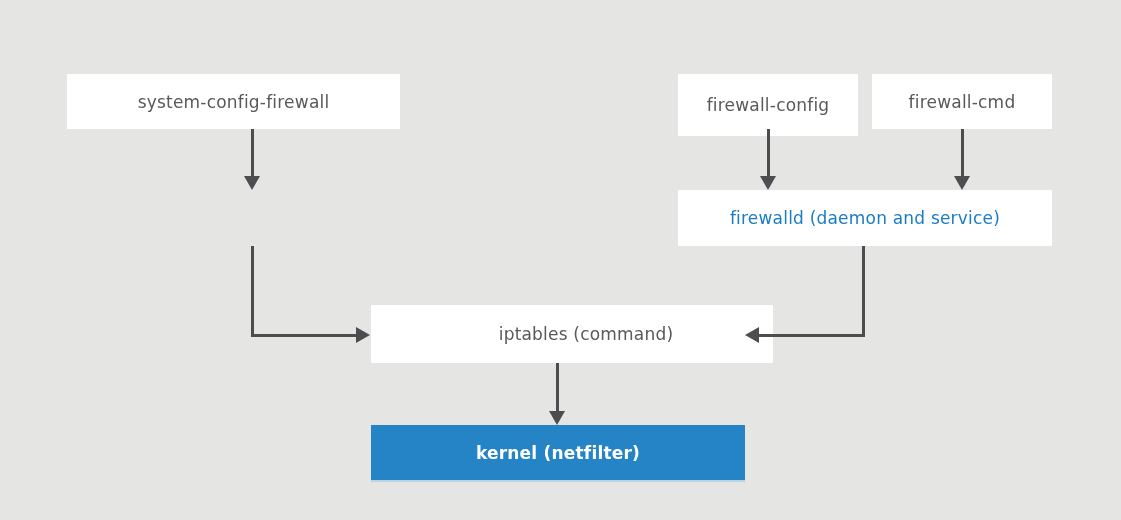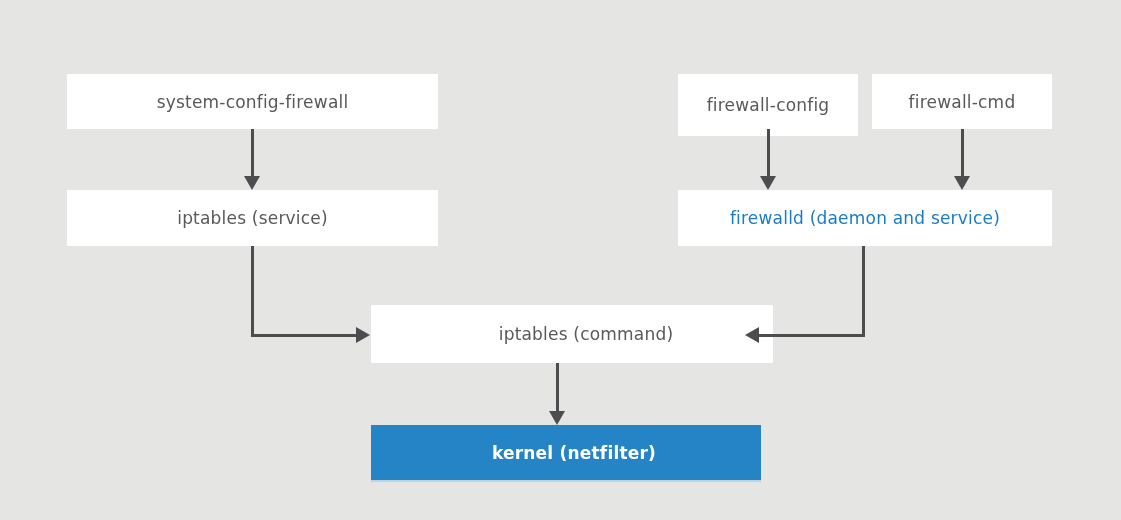--- a/index.html
+++ b/index.html
@@ -27,21 +27,21 @@
     white-space: nowrap;
   }
   .node.accent-text { color: #1a7dc4; }
   .node.accent-bg {
     background: #2484c6;
     color: #ffffff;
     font-weight: bold;
     box-shadow: 0 2px 0 #bcd3e2;
   }
   
-  #node-system-config-firewall { left: 67px;  top: 74px;  width: 371px; height: 55px; }
+  #node-system-config-firewall { left: 67px;  top: 74px;  width: 333px; height: 55px; }
   #node-iptables-service       { left: 67px;  top: 190px; width: 371px; height: 56px; }
   #node-firewall-config        { left: 678px; top: 74px;  width: 180px; height: 62px; }
   #node-firewall-cmd           { left: 872px; top: 74px;  width: 180px; height: 55px; text-align: right; }
   #node-firewalld              { left: 678px; top: 190px; width: 374px; height: 56px; }
   #node-iptables-command       { left: 371px; top: 305px; width: 374px; height: 58px; padding-left: 28px; }
   #node-kernel-netfilter       { left: 371px; top: 425px; width: 374px; height: 55px; }
 
   
   .line {
     position: absolute;
@@ -68,31 +68,30 @@
     border-right: 14px solid #4d4d4f;
   }
 </style>
 </head>
 <body>
 
 <div id="canvas" style="background: rgb(229, 229, 227);">
 
   <div class="node" id="node-system-config-firewall">system-config-firewall</div>
 
-  <div class="node" id="node-iptables-service">iptables (service)</div>
 
   <div class="node" id="node-firewall-config">firewall-config</div>
 
   <div class="node" id="node-firewall-cmd">firewall-cmd</div>
 
   <div class="node accent-text" id="node-firewalld" style="color: rgb(26, 125, 196);">firewalld (daemon and service)</div>
 
   <div class="node" id="node-iptables-command">iptables (command)</div>
 
-  <div class="node accent-bg" id="node-kernel-netfilter" style="background: rgb(36, 132, 198); color: rgb(255, 255, 255); padding-left: 16px;">kernel (netfilter)</div>
+  <div class="node accent-bg" id="node-kernel-netfilter" style="background: rgb(36, 132, 198); color: rgb(255, 255, 255);">kernel (netfilter)</div>
 
   <div>
     <div class="line" style="left:251px; top:129px; width:3px; height:48px;"></div>
     <div class="head down" style="left:244px; top:176px;"></div>
   </div>
 
   <div>
     <div class="line" style="left:767px; top:129px; width:3px; height:48px;"></div>
     <div class="head down" style="left:760px; top:176px;"></div>
   </div>

